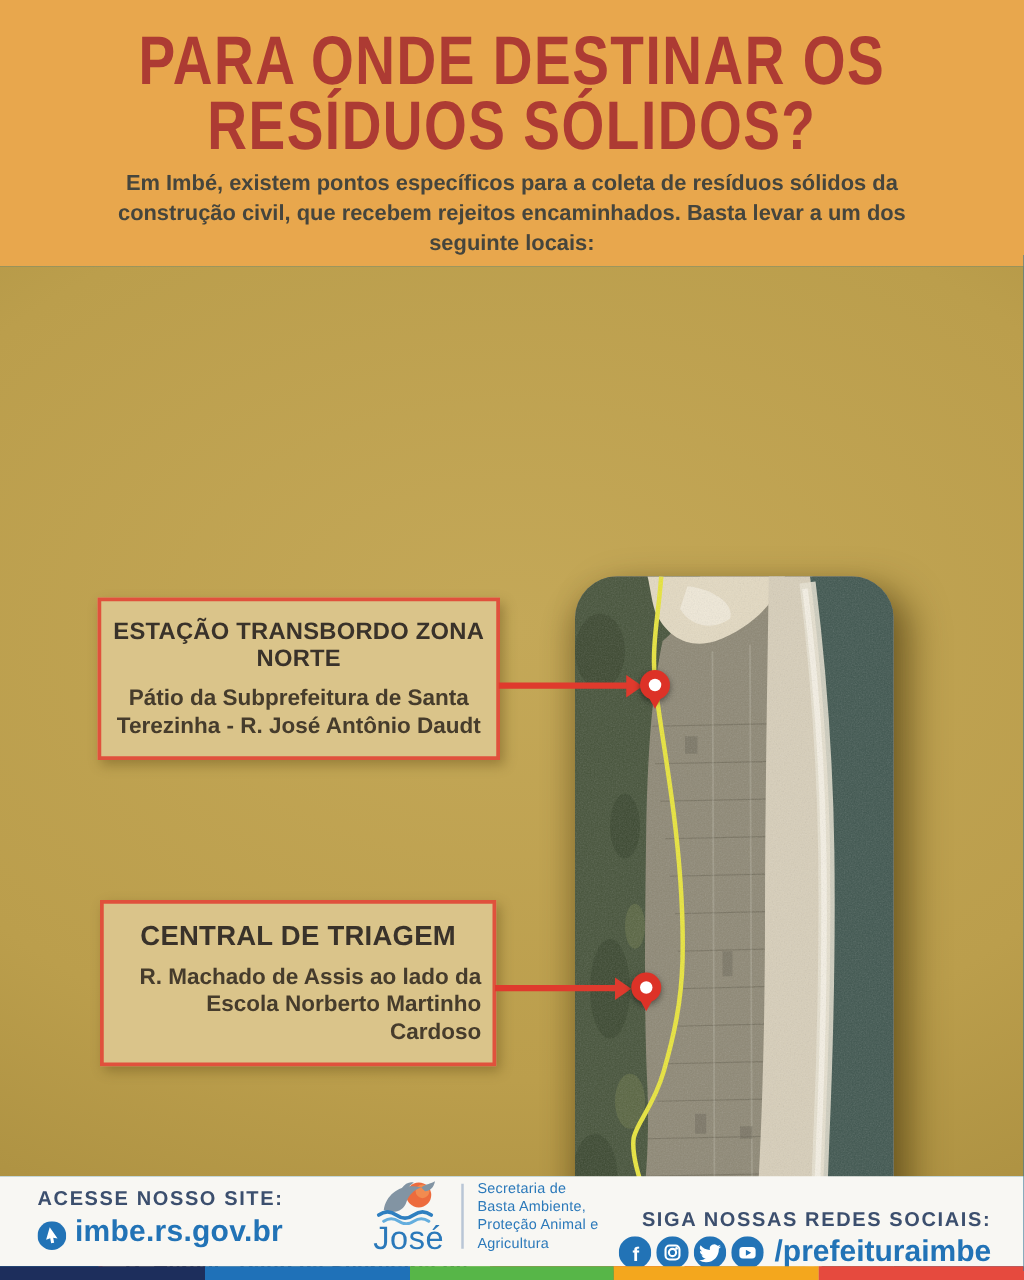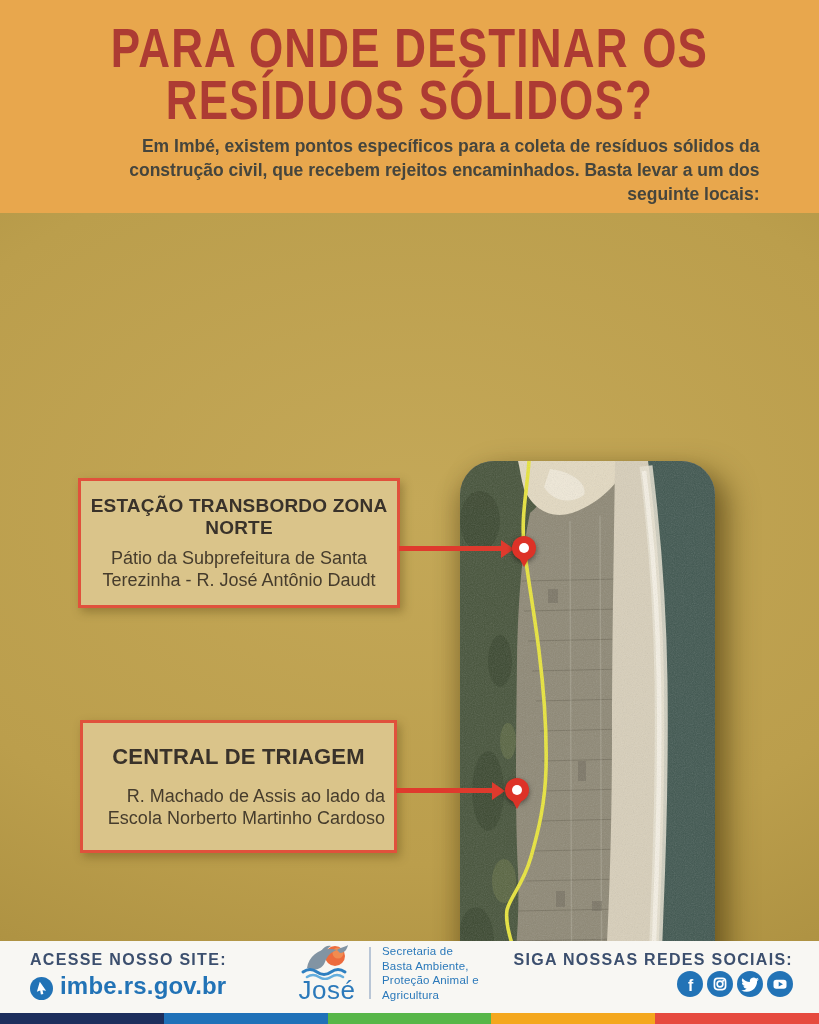--- a/index.html
+++ b/index.html
@@ -6,39 +6,39 @@
   .poster{position:relative;width:819px;height:1024px;overflow:hidden;
           font-family:"Liberation Sans",sans-serif;background:#0369a1;}
 
   
   .header{position:absolute;left:0;top:0;width:819px;height:213px;background:#e8a74d;}
   .title{margin:0;padding-top:22px;text-align:center;color:#ad3b33;font-weight:bold;
          font-size:55px;line-height:0.95;letter-spacing:1.5px;
          transform:scaleX(0.8);transform-origin:50% 0;}
   .title span{display:block;}
   .intro{position:absolute;top:134px;left:50%;width:700px;transform:translateX(-50%);
-         margin:0;text-align:right;font-weight:bold;font-size:17.5px;line-height:1.38;
+         margin:0;text-align:center;font-weight:bold;font-size:17.5px;line-height:1.38;
          color:#45453d;}
 
   
   .bodyarea{position:absolute;left:0;top:213px;width:819px;height:728px;
             background:radial-gradient(120% 90% at 50% 40%, #c4a858 0%, #bb9e4c 55%, #a3883a 100%);}
 
   
   .map-panel{position:absolute;left:460px;top:248px;width:255px;height:620px;
              border-radius:34px;overflow:hidden;background:#8e8875;
              box-shadow:14px 10px 28px rgba(58,44,6,.5), -5px 14px 22px rgba(58,44,6,.3);}
   .map-panel svg{display:block;width:100%;height:100%;}
 
   
   .card{position:absolute;background:#dac48a;border:3px solid #e0513c;box-sizing:border-box;
         display:flex;flex-direction:column;align-items:center;justify-content:space-evenly;
         text-align:center;padding:6px 9px;box-shadow:3px 4px 9px rgba(75,58,12,.35);}
   .card h2{margin:0;font-size:19px;line-height:1.18;color:#39322a;letter-spacing:.2px;}
-  .card p{margin:0;font-size:18px;line-height:1.24;color:#463c2c;font-weight:normal;}
+  .card p{margin:0;font-size:18px;line-height:1.24;color:#463c2c;font-weight:bold;}
   .card.c1{left:78px;top:265px;width:322px;height:130px;}
   .card.c2{left:80px;top:507px;width:317px;height:133px;text-align:right;}
   .card.c2 h2{font-size:22px;}
   .card.c3{left:79px;top:737px;width:316px;height:128px;}
   .card.c3 p{font-size:17.5px;}
 
   
   .arrow{position:absolute;height:5px;background:#df3a2d;}
   .arrow::after{content:"";position:absolute;right:-12px;top:-6.5px;width:0;height:0;
                 border-left:13px solid #df3a2d;border-top:9px solid transparent;
@@ -65,21 +65,21 @@
   .site-block{position:absolute;left:30px;top:10px;}
   .site-row{display:flex;align-items:flex-end;gap:7px;margin-top:3px;cursor:pointer;}
   .site-url{font-size:24px;font-weight:bold;color:#2273b6;letter-spacing:.2px;}
 
   .logo-block{position:absolute;left:296px;top:3px;display:flex;align-items:center;gap:11px;}
   .logo{display:flex;flex-direction:column;align-items:center;}
   .logo-wordmark{font-size:26px;line-height:.95;color:#2b79ba;letter-spacing:.5px;margin-top:-2px;}
   .logo-divider{width:2px;height:52px;background:#b9c6d6;}
   .secretariat{font-size:11.5px;line-height:1.28;color:#2b79ba;letter-spacing:.2px;}
 
-  .social-block{position:absolute;right:26px;top:10px;text-align:right;}
+  .social-block{position:absolute;right:26px;top:27px;text-align:right;}
   .social-row{display:flex;align-items:center;gap:4px;justify-content:flex-end;margin-top:2px;}
   .social-row svg{cursor:pointer;}
   .social-handle{font-size:24px;font-weight:bold;color:#2273b6;margin-left:5px;cursor:pointer;}
 
   .stripe{position:absolute;left:0;top:1013px;width:819px;height:11px;display:flex;}
   .stripe div{flex:1;}
 </style>
 </head>
 <body>
 
@@ -241,20 +241,21 @@
         </svg>
         <svg width="26" height="26" viewBox="0 0 28 28">
           <circle cx="14" cy="14" r="14" fill="#2273b6"></circle>
           <path transform="translate(4.6,5.2) scale(0.79)" fill="#fff" d="M23.95 4.57a10 10 0 0 1-2.82.77 4.96 4.96 0 0 0 2.16-2.72c-.95.56-2 .96-3.12 1.19a4.92 4.92 0 0 0-8.39 4.48A13.97 13.97 0 0 1 1.64 3.16a4.93 4.93 0 0 0 1.52 6.57 4.9 4.9 0 0 1-2.23-.61v.06a4.92 4.92 0 0 0 3.95 4.83 4.96 4.96 0 0 1-2.21.08 4.93 4.93 0 0 0 4.6 3.42A9.87 9.87 0 0 1 0 19.54a13.94 13.94 0 0 0 7.55 2.21c9.06 0 14.01-7.5 14.01-14.01 0-.21 0-.42-.02-.63a10 10 0 0 0 2.41-2.54z"></path>
         </svg>
         <svg width="26" height="26" viewBox="0 0 28 28">
           <circle cx="14" cy="14" r="14" fill="#2273b6"></circle>
           <rect x="7" y="9.3" width="14" height="9.8" rx="3" fill="#fff"></rect>
           <path d="M12.6,11.6 L17.2,14.2 L12.6,16.8 Z" fill="#2273b6"></path>
         </svg>
+        <span class="social-handle">/prefeituraimbe</span>
       </div>
     </div>
   </div>
 
   <div class="stripe">
     <div style="background-color: rgb(29, 46, 92);"></div>
     <div style="background-color: rgb(31, 113, 184);"></div>
     <div style="background-color: rgb(87, 182, 72);"></div>
     <div style="background-color: rgb(244, 167, 29);"></div>
     <div style="background-color: rgb(230, 74, 62);"></div>

